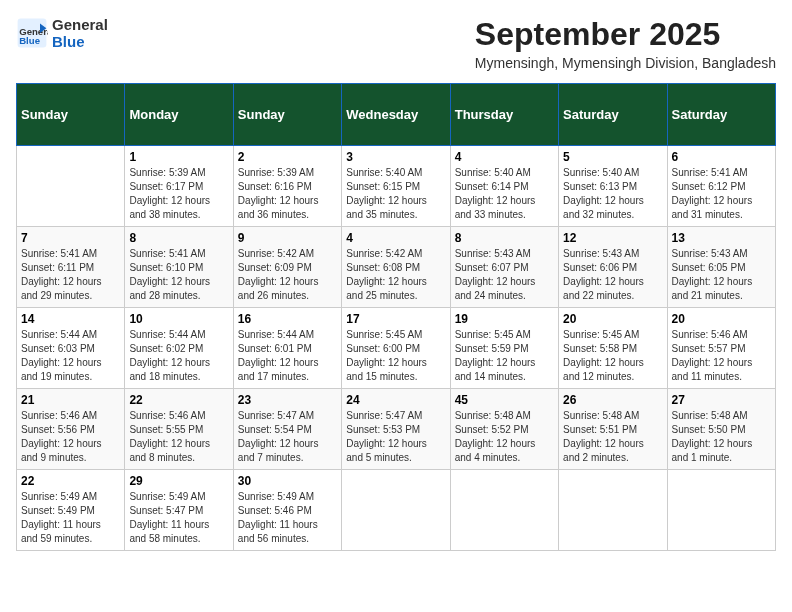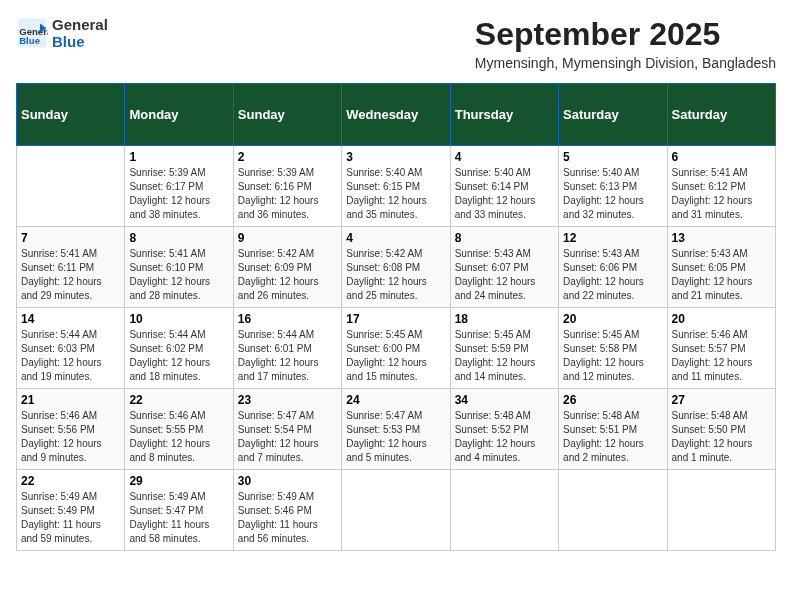--- a/index.html
+++ b/index.html
@@ -232,21 +232,21 @@
 and 17 minutes.</div>
         </td>
         <td>
           <span class="day-number">17</span>
           <div class="day-info" style="white-space: pre-line;">Sunrise: 5:45 AM
 Sunset: 6:00 PM
 Daylight: 12 hours
 and 15 minutes.</div>
         </td>
         <td>
-          <span class="day-number">18</span>
+          <span class="day-number">19</span>
           <div class="day-info" style="white-space: pre-line;">Sunrise: 5:45 AM
 Sunset: 5:59 PM
 Daylight: 12 hours
 and 14 minutes.</div>
         </td>
         <td>
           <span class="day-number">20</span>
           <div class="day-info" style="white-space: pre-line;">Sunrise: 5:45 AM
 Sunset: 5:58 PM
 Daylight: 12 hours
@@ -283,21 +283,21 @@
 and 7 minutes.</div>
         </td>
         <td>
           <span class="day-number">24</span>
           <div class="day-info" style="white-space: pre-line;">Sunrise: 5:47 AM
 Sunset: 5:53 PM
 Daylight: 12 hours
 and 5 minutes.</div>
         </td>
         <td>
-          <span class="day-number">34</span>
+          <span class="day-number">45</span>
           <div class="day-info" style="white-space: pre-line;">Sunrise: 5:48 AM
 Sunset: 5:52 PM
 Daylight: 12 hours
 and 4 minutes.</div>
         </td>
         <td>
           <span class="day-number">26</span>
           <div class="day-info" style="white-space: pre-line;">Sunrise: 5:48 AM
 Sunset: 5:51 PM
 Daylight: 12 hours

